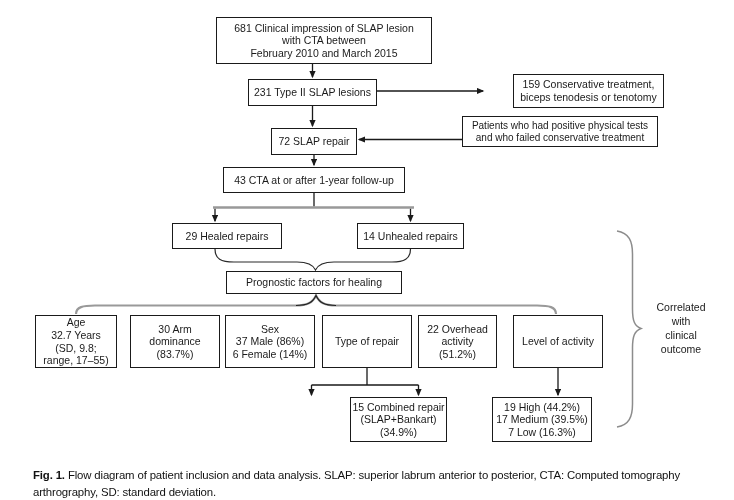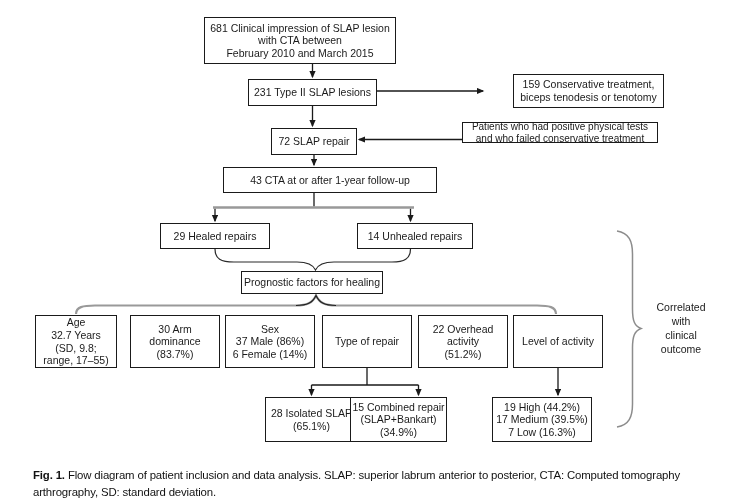--- a/index.html
+++ b/index.html
@@ -61,57 +61,57 @@
              C318,264.5 323,262 334,262 L392,262 C404,262 410.5,259 410.5,249" stroke="#2a2a2a" stroke-width="1.2" fill="none"></path>
 
     <path d="M76,314 C76,307 83,305.5 95,305.5 L296,305.5 C307,305.5 312.5,303 316,295.5
              C319.5,303 325,305.5 336,305.5 L537,305.5 C549,305.5 556,307 556,314" stroke="#999999" stroke-width="2.2" fill="none"></path>
     <path d="M296,305.5 C307,305.5 312.5,303 316,295.5 C319.5,303 325,305.5 336,305.5" stroke="#222222" stroke-width="1.2" fill="none"></path>
 
     <path d="M617,231 C629,233 632.5,241 632.5,254 L632.5,309 C632.5,321 634.5,326 641,328.5
              C634.5,331 632.5,336 632.5,348 L632.5,404 C632.5,417 629,425 617,427" stroke="#8c8c8c" stroke-width="1.5" fill="none"></path>
   </svg>
 
-  <div class="node" style="left:204px;top:17px;width:192px;height:47px">
+  <div class="node" style="left:216px;top:17px;width:216px;height:47px">
       <span style="display:block">681 Clinical impression of SLAP lesion</span>
       <span style="display:block">with CTA between</span>
       <span style="display:block">February 2010 and March 2015</span>
     </div>
 
   <div class="node" style="left:248px;top:79px;width:129px;height:27px">
       <span style="display:block">231 Type II SLAP lesions</span>
     </div>
 
   <div class="node" style="left:513px;top:74px;width:151px;height:34px">
       <span style="display:block">159 Conservative treatment,</span>
       <span style="display:block">biceps tenodesis or tenotomy</span>
     </div>
 
   <div class="node" style="left:271px;top:128px;width:86px;height:27px">
       <span style="display:block">72 SLAP repair</span>
     </div>
 
-  <div class="node small" style="left:462px;top:122px;width:196px;height:21px">
+  <div class="node small" style="left:462px;top:116px;width:196px;height:31px">
       <span style="display:block">Patients who had positive physical tests</span>
       <span style="display:block">and who failed conservative treatment</span>
     </div>
 
-  <div class="node" style="left:223px;top:167px;width:214px;height:26px">
+  <div class="node" style="left:223px;top:167px;width:182px;height:26px">
       <span style="display:block">43 CTA at or after 1-year follow-up</span>
     </div>
 
-  <div class="node" style="left:160px;top:223px;width:110px;height:26px">
+  <div class="node" style="left:172px;top:223px;width:110px;height:26px">
       <span style="display:block">29 Healed repairs</span>
     </div>
 
-  <div class="node" style="left:357px;top:223px;width:116px;height:26px">
+  <div class="node" style="left:357px;top:223px;width:107px;height:26px">
       <span style="display:block">14 Unhealed repairs</span>
     </div>
 
-  <div class="node" style="left:241px;top:271px;width:142px;height:23px">
+  <div class="node" style="left:226px;top:271px;width:176px;height:23px">
       <span style="display:block">Prognostic factors for healing</span>
     </div>
 
   <div class="node" style="left:35px;top:315px;width:82px;height:53px">
       <span style="display:block">Age</span>
       <span style="display:block">32.7 Years</span>
       <span style="display:block">(SD, 9.8;</span>
       <span style="display:block">range, 17–55)</span>
     </div>
 
@@ -124,34 +124,30 @@
   <div class="node" style="left:225px;top:315px;width:90px;height:53px">
       <span style="display:block">Sex</span>
       <span style="display:block">37 Male (86%)</span>
       <span style="display:block">6 Female (14%)</span>
     </div>
 
   <div class="node" style="left:322px;top:315px;width:90px;height:53px">
       <span style="display:block">Type of repair</span>
     </div>
 
-  <div class="node" style="left:418px;top:315px;width:90px;height:53px">
+  <div class="node" style="left:418px;top:315px;width:79px;height:53px">
       <span style="display:block">22 Overhead</span>
       <span style="display:block">activity</span>
       <span style="display:block">(51.2%)</span>
     </div>
 
   <div class="node" style="left:513px;top:315px;width:90px;height:53px">
       <span style="display:block">Level of activity</span>
     </div>
 
-  <div class="node" style="left:265px;top:397px;width:93px;height:45px">
-      <span style="display:block">28 Isolated SLAP</span>
-      <span style="display:block">(65.1%)</span>
-    </div>
 
   <div class="node" style="left:350px;top:397px;width:97px;height:45px">
       <span style="display:block">15 Combined repair</span>
       <span style="display:block">(SLAP+Bankart)</span>
       <span style="display:block">(34.9%)</span>
     </div>
 
   <div class="node" style="left:492px;top:397px;width:100px;height:45px">
       <span style="display:block">19 High (44.2%)</span>
       <span style="display:block">17 Medium (39.5%)</span>

